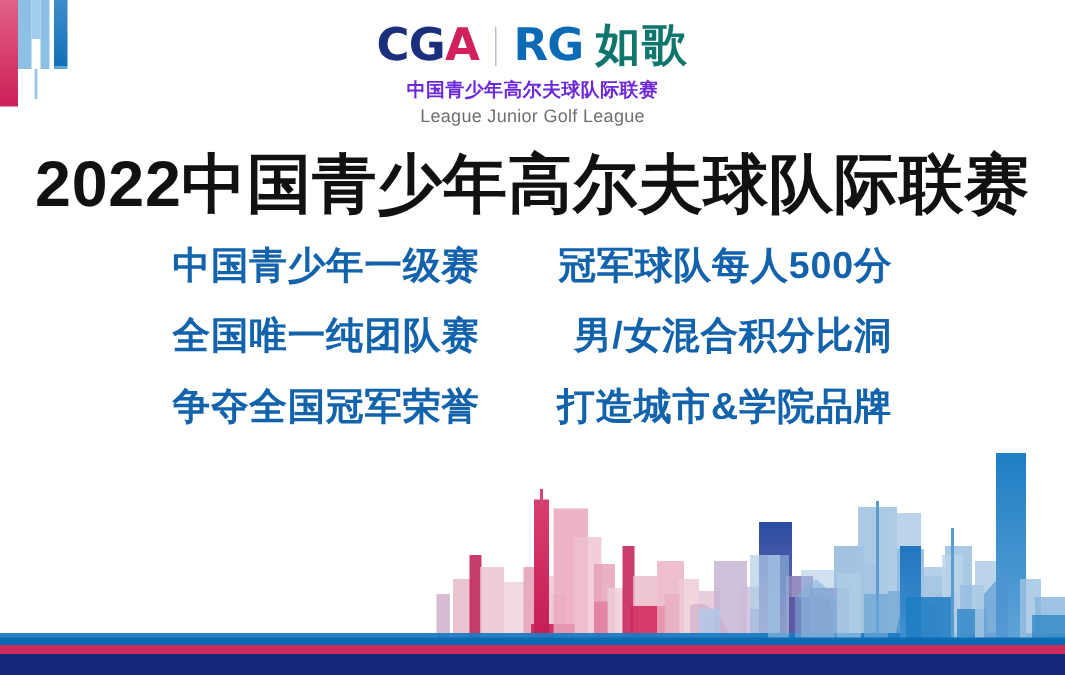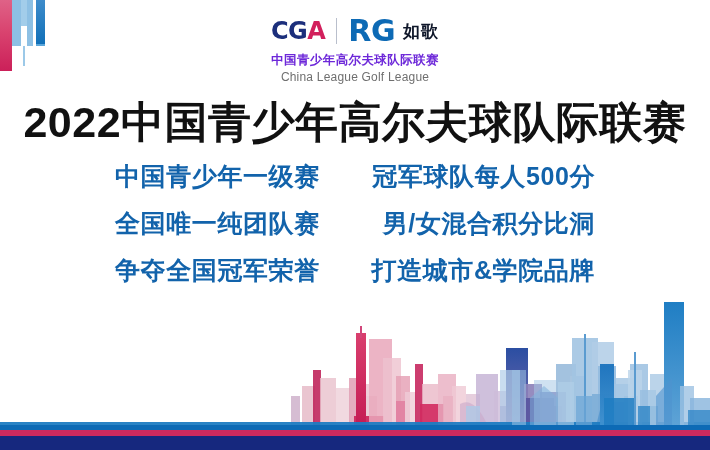--- a/index.html
+++ b/index.html
@@ -86,21 +86,21 @@
     z-index: 8;
   }
   .logo-row {
     display: flex;
     align-items: center;
     justify-content: center;
     gap: 0px;
     height: 34px;
   }
   .logo-cga {
-    font-size: 24px;
+    font-size: 30px;
     font-weight: 800;
     letter-spacing: -0.5px;
     line-height: 1;
     font-family: "DejaVu Sans", sans-serif;
   }
   .logo-cga .cg { color: #1c2f7c; }
   .logo-cga .a  { color: #d2205c; }
   .logo-div {
     width: 1px;
     height: 26px;
@@ -109,23 +109,23 @@
   }
   .logo-rg {
     font-size: 30px;
     font-weight: 800;
     letter-spacing: -0.5px;
     color: #0d6ab5;
     line-height: 1;
     font-family: "DejaVu Sans", sans-serif;
   }
   .logo-ruge {
-    font-size: 17px;
+    font-size: 30px;
     font-weight: 700;
-    color: #0f172a;
+    color: #0f766e;
     line-height: 1;
     margin-left: 8px;
     letter-spacing: 1px;
   }
   .logo-cn {
     margin-top: 4px;
     font-size: 12.5px;
     font-weight: 700;
     color: #6d28d9;
     letter-spacing: 0.4px;
@@ -217,21 +217,21 @@
   </div>
 
   <div class="logo-block">
     <div class="logo-row">
       <span class="logo-cga"><span class="cg">CG</span><span class="a">A</span></span>
       <span class="logo-div"></span>
       <span class="logo-rg">RG</span>
       <span class="logo-ruge">如歌</span>
     </div>
     <div class="logo-cn">中国青少年高尔夫球队际联赛</div>
-    <div class="logo-en">China League Golf League</div>
+    <div class="logo-en">League Junior Golf League</div>
   </div>
 
   <div class="main-title">2022中国青少年高尔夫球队际联赛</div>
 
   <div class="features">
     <div class="feature-row">
       <span class="feature-left">中国青少年一级赛</span>
       <span class="feature-right">冠军球队每人500分</span>
     </div>
     <div class="feature-row">

